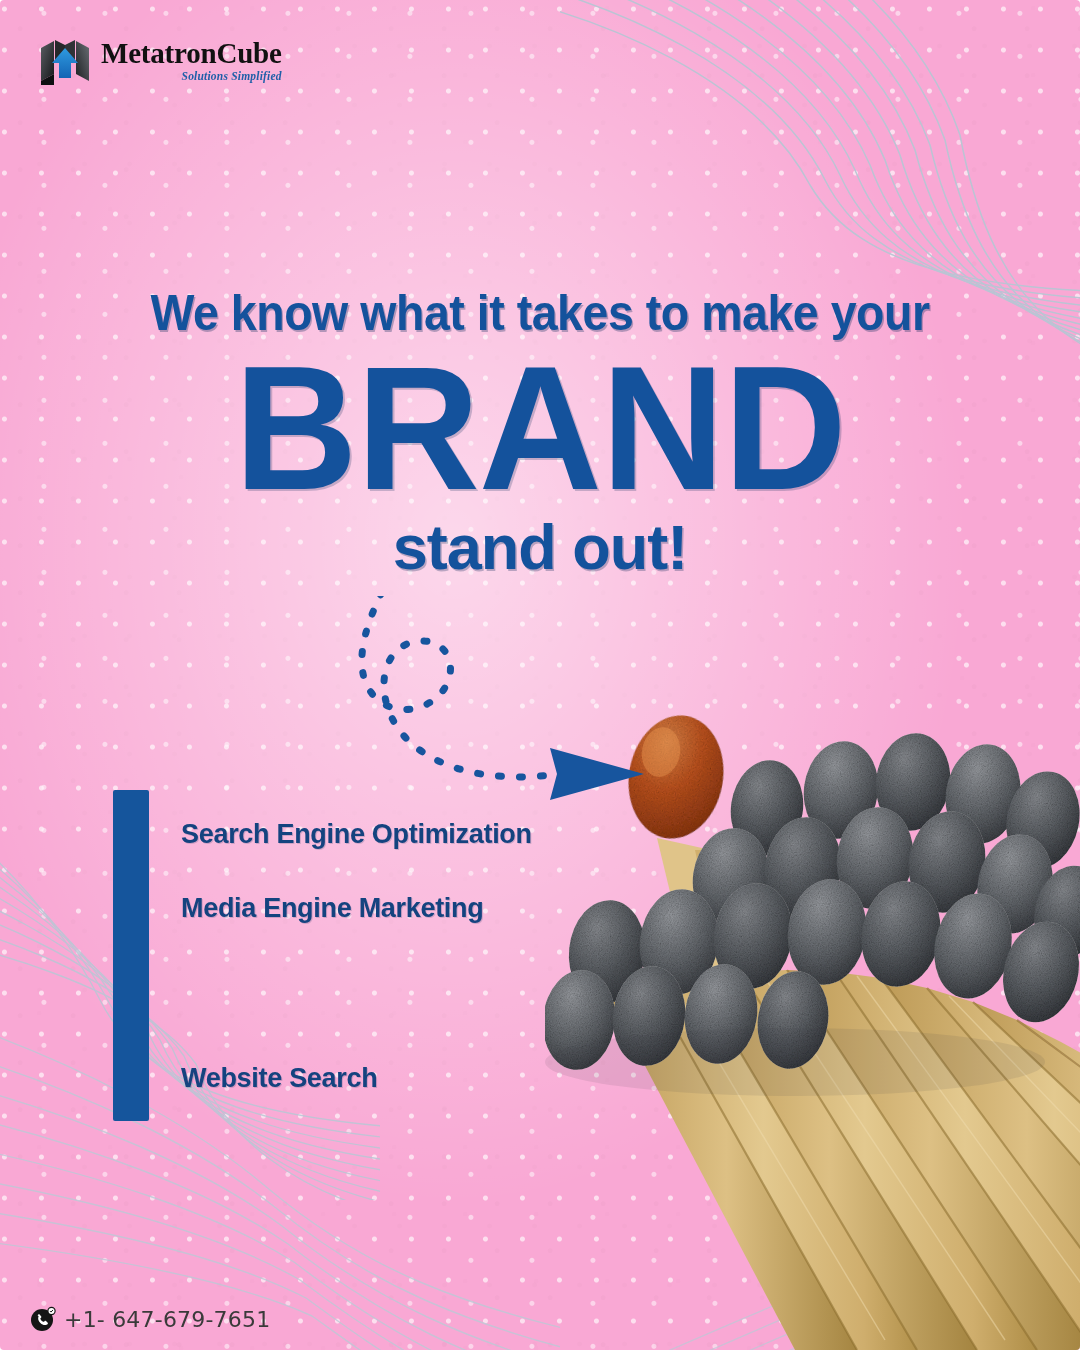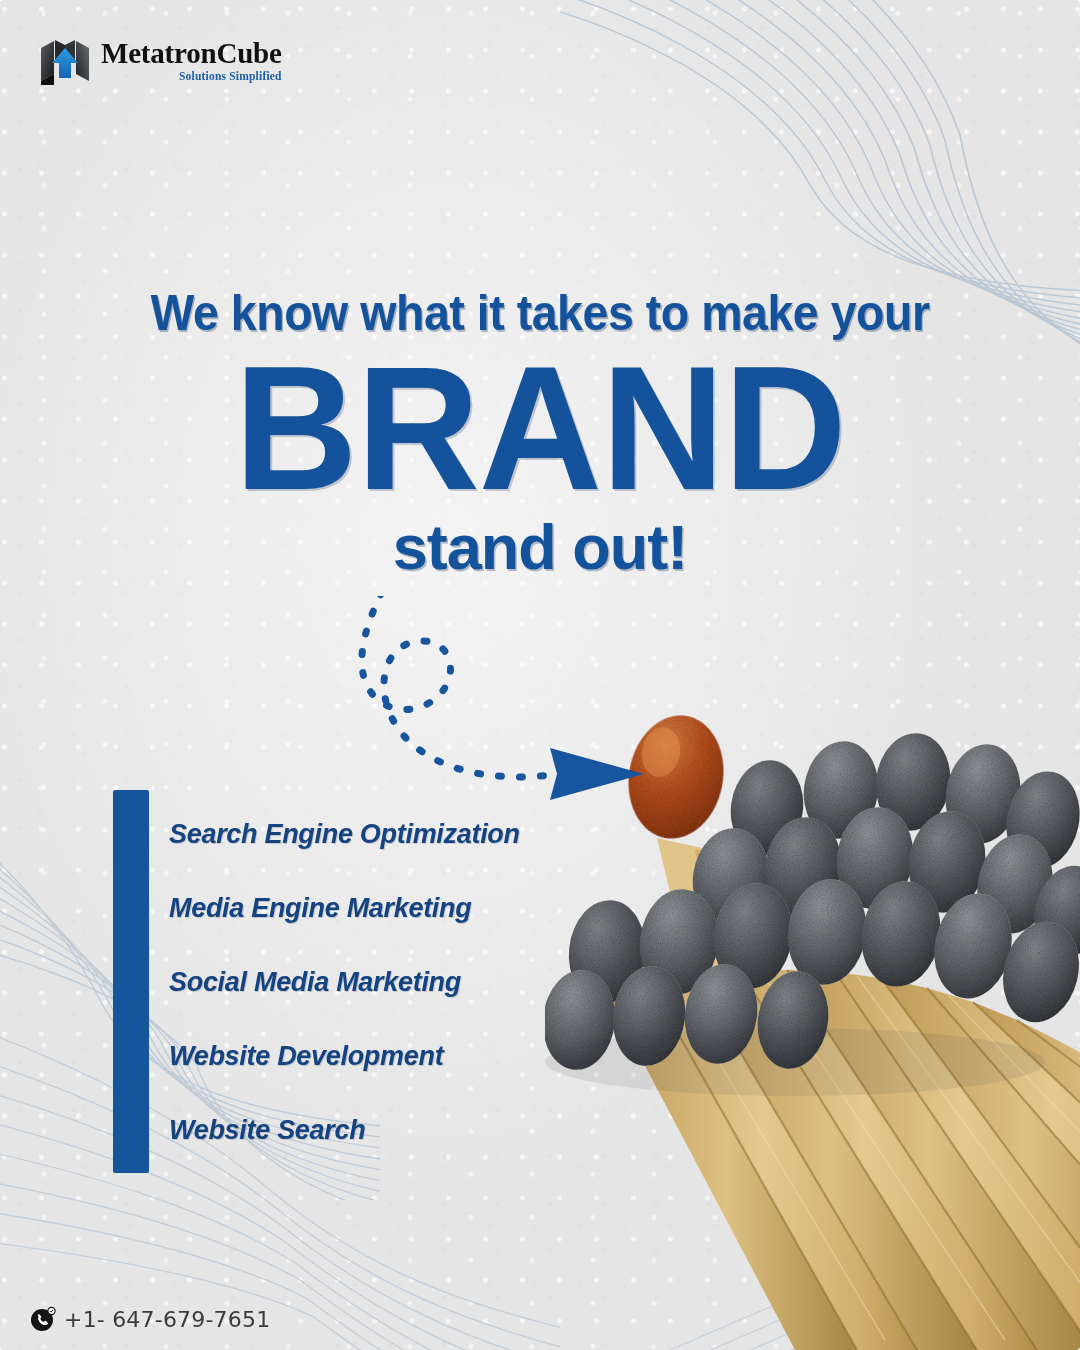--- a/index.html
+++ b/index.html
@@ -10,21 +10,21 @@
   }
   body {
     font-family: "Liberation Sans", sans-serif;
   }
 
   #poster {
     position: relative;
     width: 1080px;
     height: 1350px;
     overflow: hidden;
-    background: #e5e5e5;
+    background: #f9a8d4;
     border-radius: 4px;
   }
 
   
   .texture {
     position: absolute;
     inset: 0;
     pointer-events: none;
     background-image:
       radial-gradient(circle at 12% 22%, rgba(255,255,255,0.75) 0 2px, transparent 3px),
@@ -75,20 +75,21 @@
     letter-spacing: -0.2px;
   }
   .logo-tag {
     font-family: "Liberation Serif", serif;
     font-weight: bold;
     font-size: 11.5px;
     color: #1f5fa8;
     letter-spacing: 0.2px;
     text-align: right;
     margin-top: 3px;
+    font-style: italic;
   }
 
   
   .headline {
     position: absolute;
     top: 288px;
     left: 0;
     width: 1080px;
     text-align: center;
     z-index: 6;
@@ -176,24 +177,23 @@
     height: 9px;
     background: #ffffff;
     border-radius: 50%;
   }
   .service-label {
     font-family: "Liberation Sans", sans-serif;
     font-weight: bold;
     font-size: 27px;
     color: #14437F;
     letter-spacing: -0.3px;
-    margin-left: 20px;
+    margin-left: 32px;
     white-space: nowrap;
     text-shadow: 1px 1px 0 rgba(10,40,85,0.18);
-    font-style: italic;
   }
   .spacer-row { height: 48px; }
 
   
   .matches {
     position: absolute;
     top: 690px;
     left: 545px;
     width: 535px;
     height: 660px;
@@ -457,34 +457,22 @@
       <div class="spacer-row"></div>
 
       <div class="service-row">
         <div class="bullet-slot">
             <span class="bullet-dot"></span>
           </div>
         <div class="service-label">Media Engine Marketing</div>
       </div>
       <div class="spacer-row"></div>
 
-      <div class="service-row">
-        <div class="bullet-slot">
-            <span class="bullet-dot"></span>
-          </div>
-        <div class="service-label">Social Media Marketing</div>
-      </div>
       <div class="spacer-row"></div>
 
-      <div class="service-row">
-        <div class="bullet-slot">
-            <span class="bullet-dot"></span>
-          </div>
-        <div class="service-label">Website Development</div>
-      </div>
       <div class="spacer-row"></div>
 
       <div class="service-row">
         <div class="bullet-slot">
             <span class="bullet-dot"></span>
           </div>
         <div class="service-label">Website Search</div>
       </div>
 
     </div>

